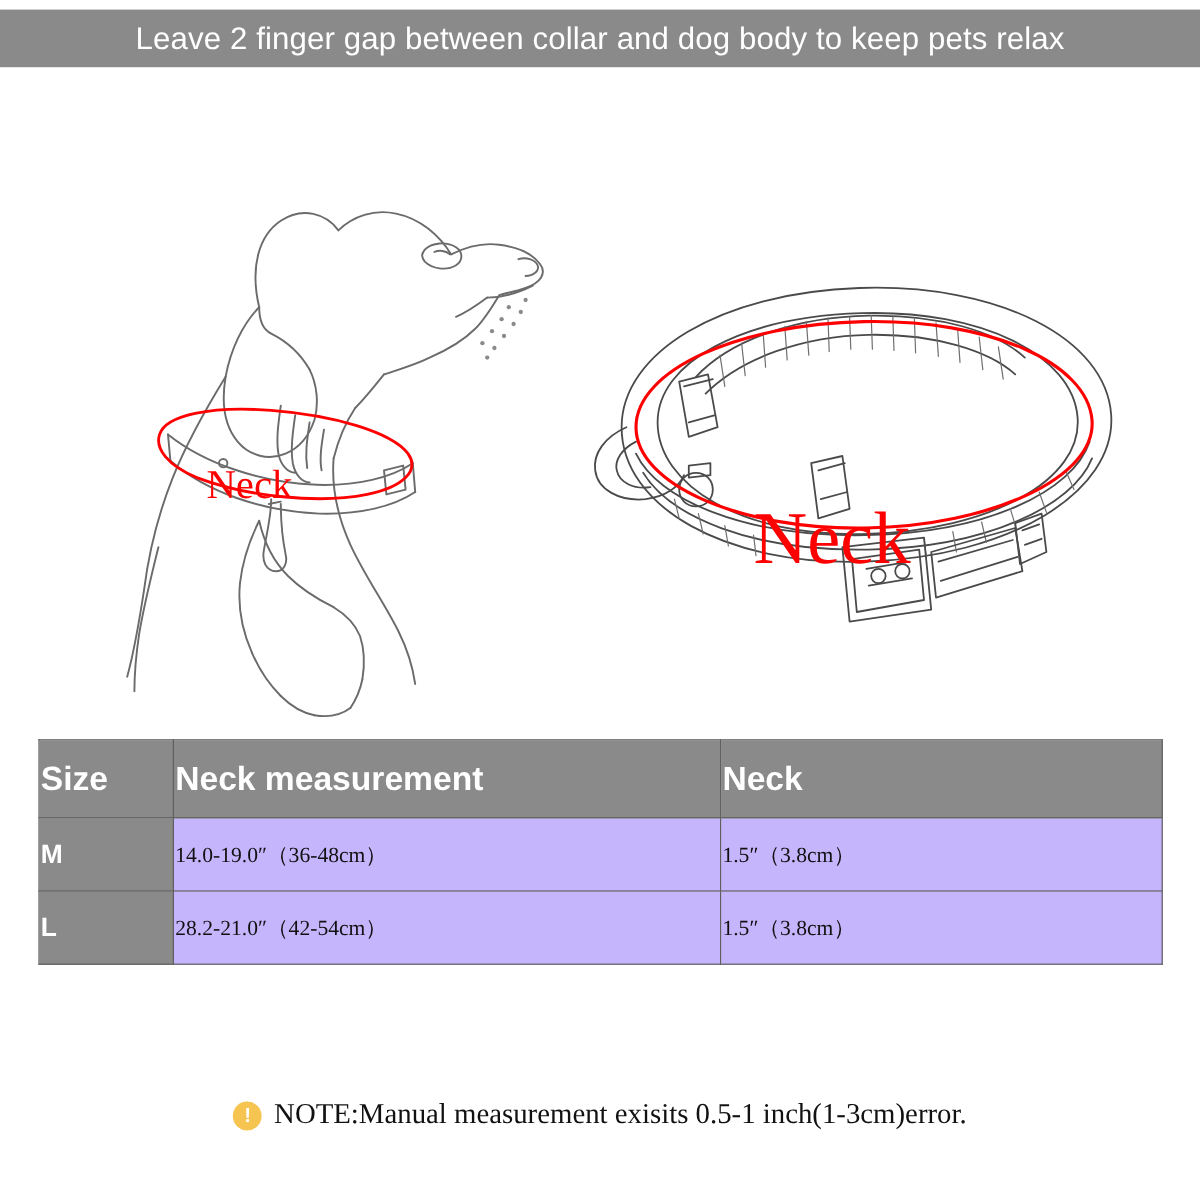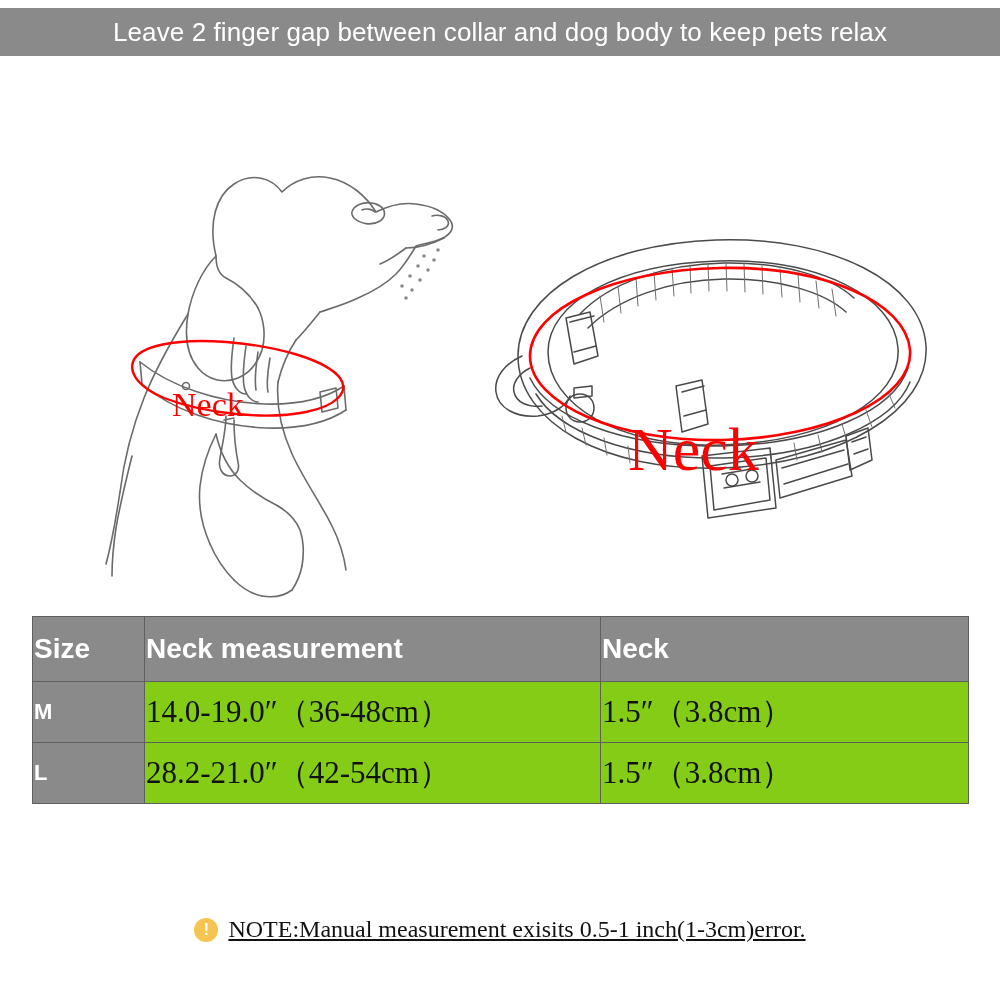--- a/index.html
+++ b/index.html
@@ -84,23 +84,23 @@
   table.size-table thead th {
     background: #8a8a8a;
     color: #ffffff;
     font-size: 28px;
     font-weight: 700;
     height: 62px;
     font-family: "Liberation Sans", sans-serif;
   }
   table.size-table tbody td {
     height: 58px;
-    font-size: 31px;
+    font-size: 18px;
     color: #111111;
-    background: #84cc16;
+    background: #c4b5fd;
   }
   table.size-table tbody td.size-cell {
     background: #8a8a8a;
     color: #ffffff;
     font-weight: 700;
     font-size: 22px;
     font-family: "Liberation Sans", sans-serif;
   }
   .col-size { width: 112px; }
   .col-neck { width: 456px; }
@@ -129,21 +129,20 @@
     align-items: center;
     justify-content: center;
     line-height: 1;
     font-family: "Liberation Sans", sans-serif;
   }
   .note-text {
     font-family: "Liberation Serif", serif;
     font-size: 24px;
     color: #111111;
     white-space: nowrap;
-    text-decoration: underline;
   }
 </style>
 </head>
 <body>
 
 <div class="banner">
   <div class="banner-text">Leave 2 finger gap between collar and dog body to keep pets relax</div>
 </div>
 
 <div class="illus">

